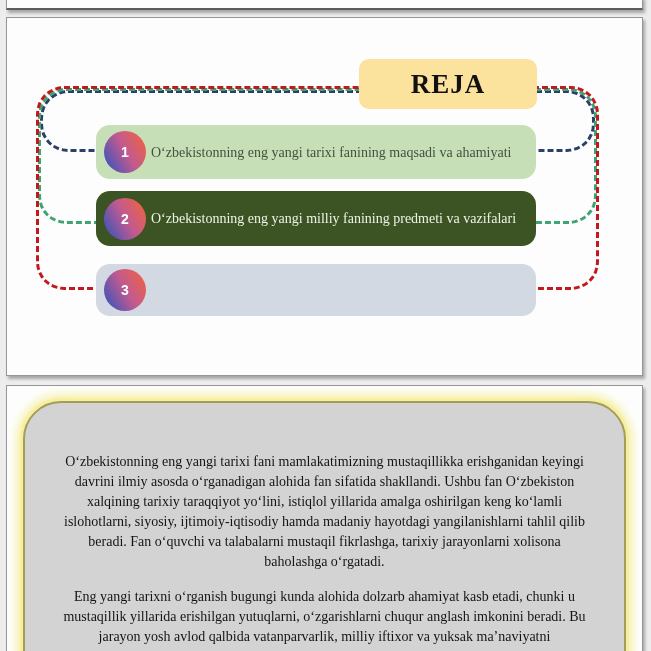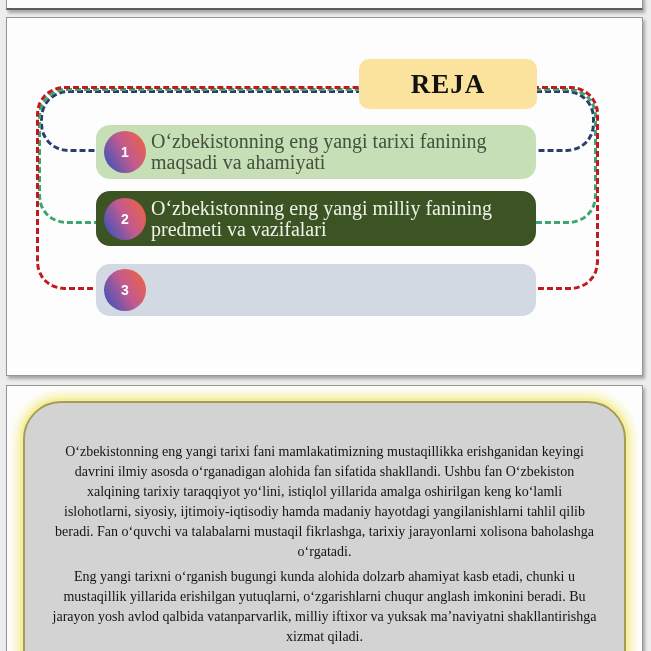--- a/index.html
+++ b/index.html
@@ -90,38 +90,38 @@
     display: flex;
     align-items: center;
     justify-content: center;
     color: #ffffff;
     font-size: 14px;
     font-weight: bold;
     font-family: "Liberation Sans", sans-serif;
   }
   .item-label {
     margin-left: 55px;
-    font-size: 20px;
+    font-size: 14px;
     line-height: 21px;
   }
 
   
   .content-panel {
     position: absolute;
     left: 16px; top: 15px;
     width: 603px; height: 330px;
     background: var(--content-box-bg);
     border: 2px solid var(--content-box-border);
     border-radius: 38px;
     box-sizing: border-box;
     box-shadow: 0 0 0 3px var(--content-box-glow), 0 0 10px 6px var(--content-box-glow);
     padding: 34px 22px 0 22px;
   }
   .content-panel p {
-    margin: 5px;
+    margin: 15px;
     text-align: center;
     font-size: 14px;
     line-height: 20px;
     color: #141414;
   }
 </style>
 </head>
 <body>
 
 <div class="stage">

